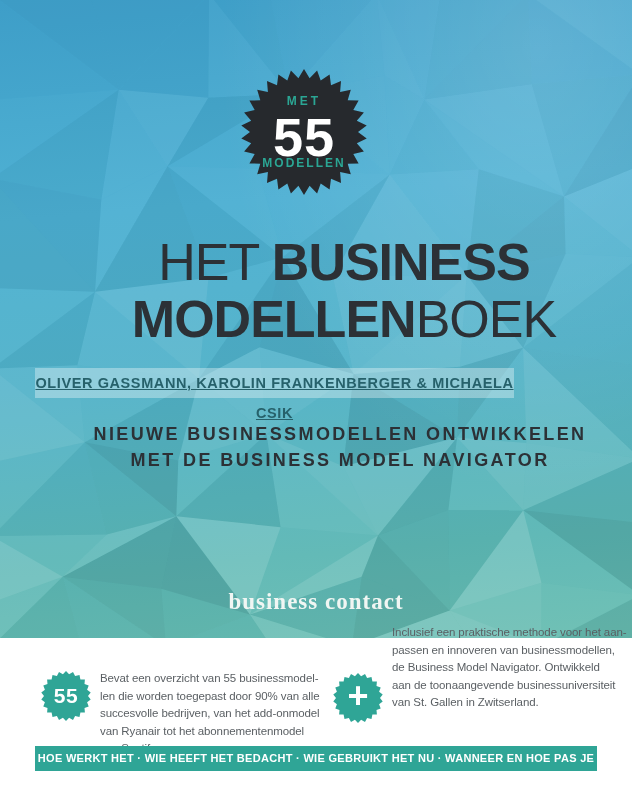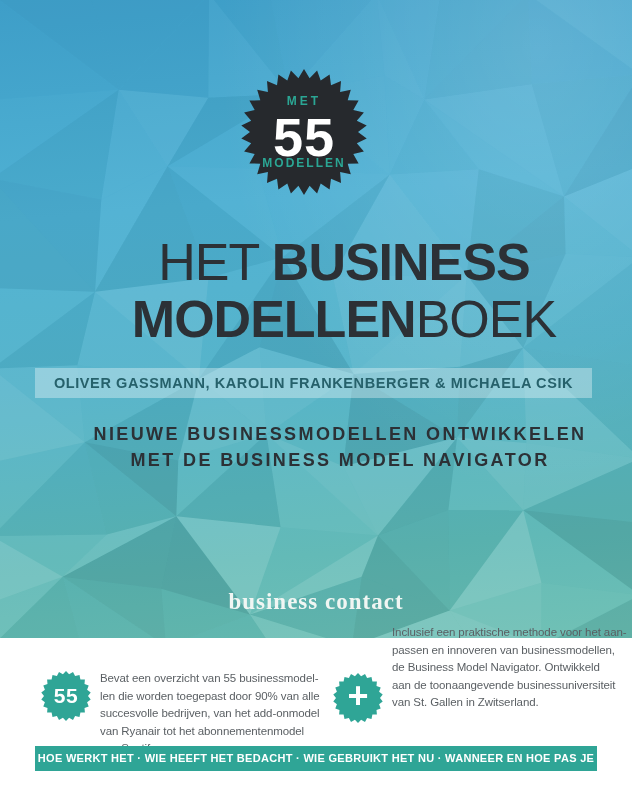--- a/index.html
+++ b/index.html
@@ -19,24 +19,24 @@
   .seal-num{position:absolute;left:0;top:44px;width:140px;text-align:center;
     color:#ffffff;font-size:54px;font-weight:bold;letter-spacing:1px;}
   .seal-mod{position:absolute;left:0;top:94px;width:140px;text-align:center;
     color:#2ba694;font-size:12px;font-weight:bold;letter-spacing:2px;}
   
   .title{position:absolute;left:0;top:234px;width:632px;text-align:center;
     color:#2c3136;font-size:52px;line-height:57px;letter-spacing:-1px;padding-left:28px;}
   .title .light{font-weight:normal;}
   .title .bold{font-weight:bold;}
   
-  .author-bar{position:absolute;left:35px;top:368px;width:557px;height:30px;
+  .author-bar{position:absolute;left:35px;top:368px;width:479px;height:30px;
     background:rgba(255,255,255,0.34);
     text-align:center;line-height:30px;
-    color:#26616b;font-size:14.5px;font-weight:bold;letter-spacing:0.6px;}
+    color:#26616b;font-size:14.5px;font-weight:bold;letter-spacing:0.6px;text-decoration:underline;}
   
   .subtitle{position:absolute;left:0;top:421px;width:632px;text-align:center;
     color:#2c3136;font-size:18px;font-weight:bold;letter-spacing:2.4px;line-height:26px;
     white-space:pre-line;margin-left:24px;}
   
   .publisher{position:absolute;left:0;top:589px;width:632px;text-align:center;
     color:#f0f6f3;font-family:"Liberation Serif",serif;font-size:23px;letter-spacing:1px;font-weight:bold;}
   
   .footer{position:absolute;left:0;top:638px;width:632px;height:162px;background:#ffffff;}
   .feature-badge{position:absolute;width:52px;height:52px;}

